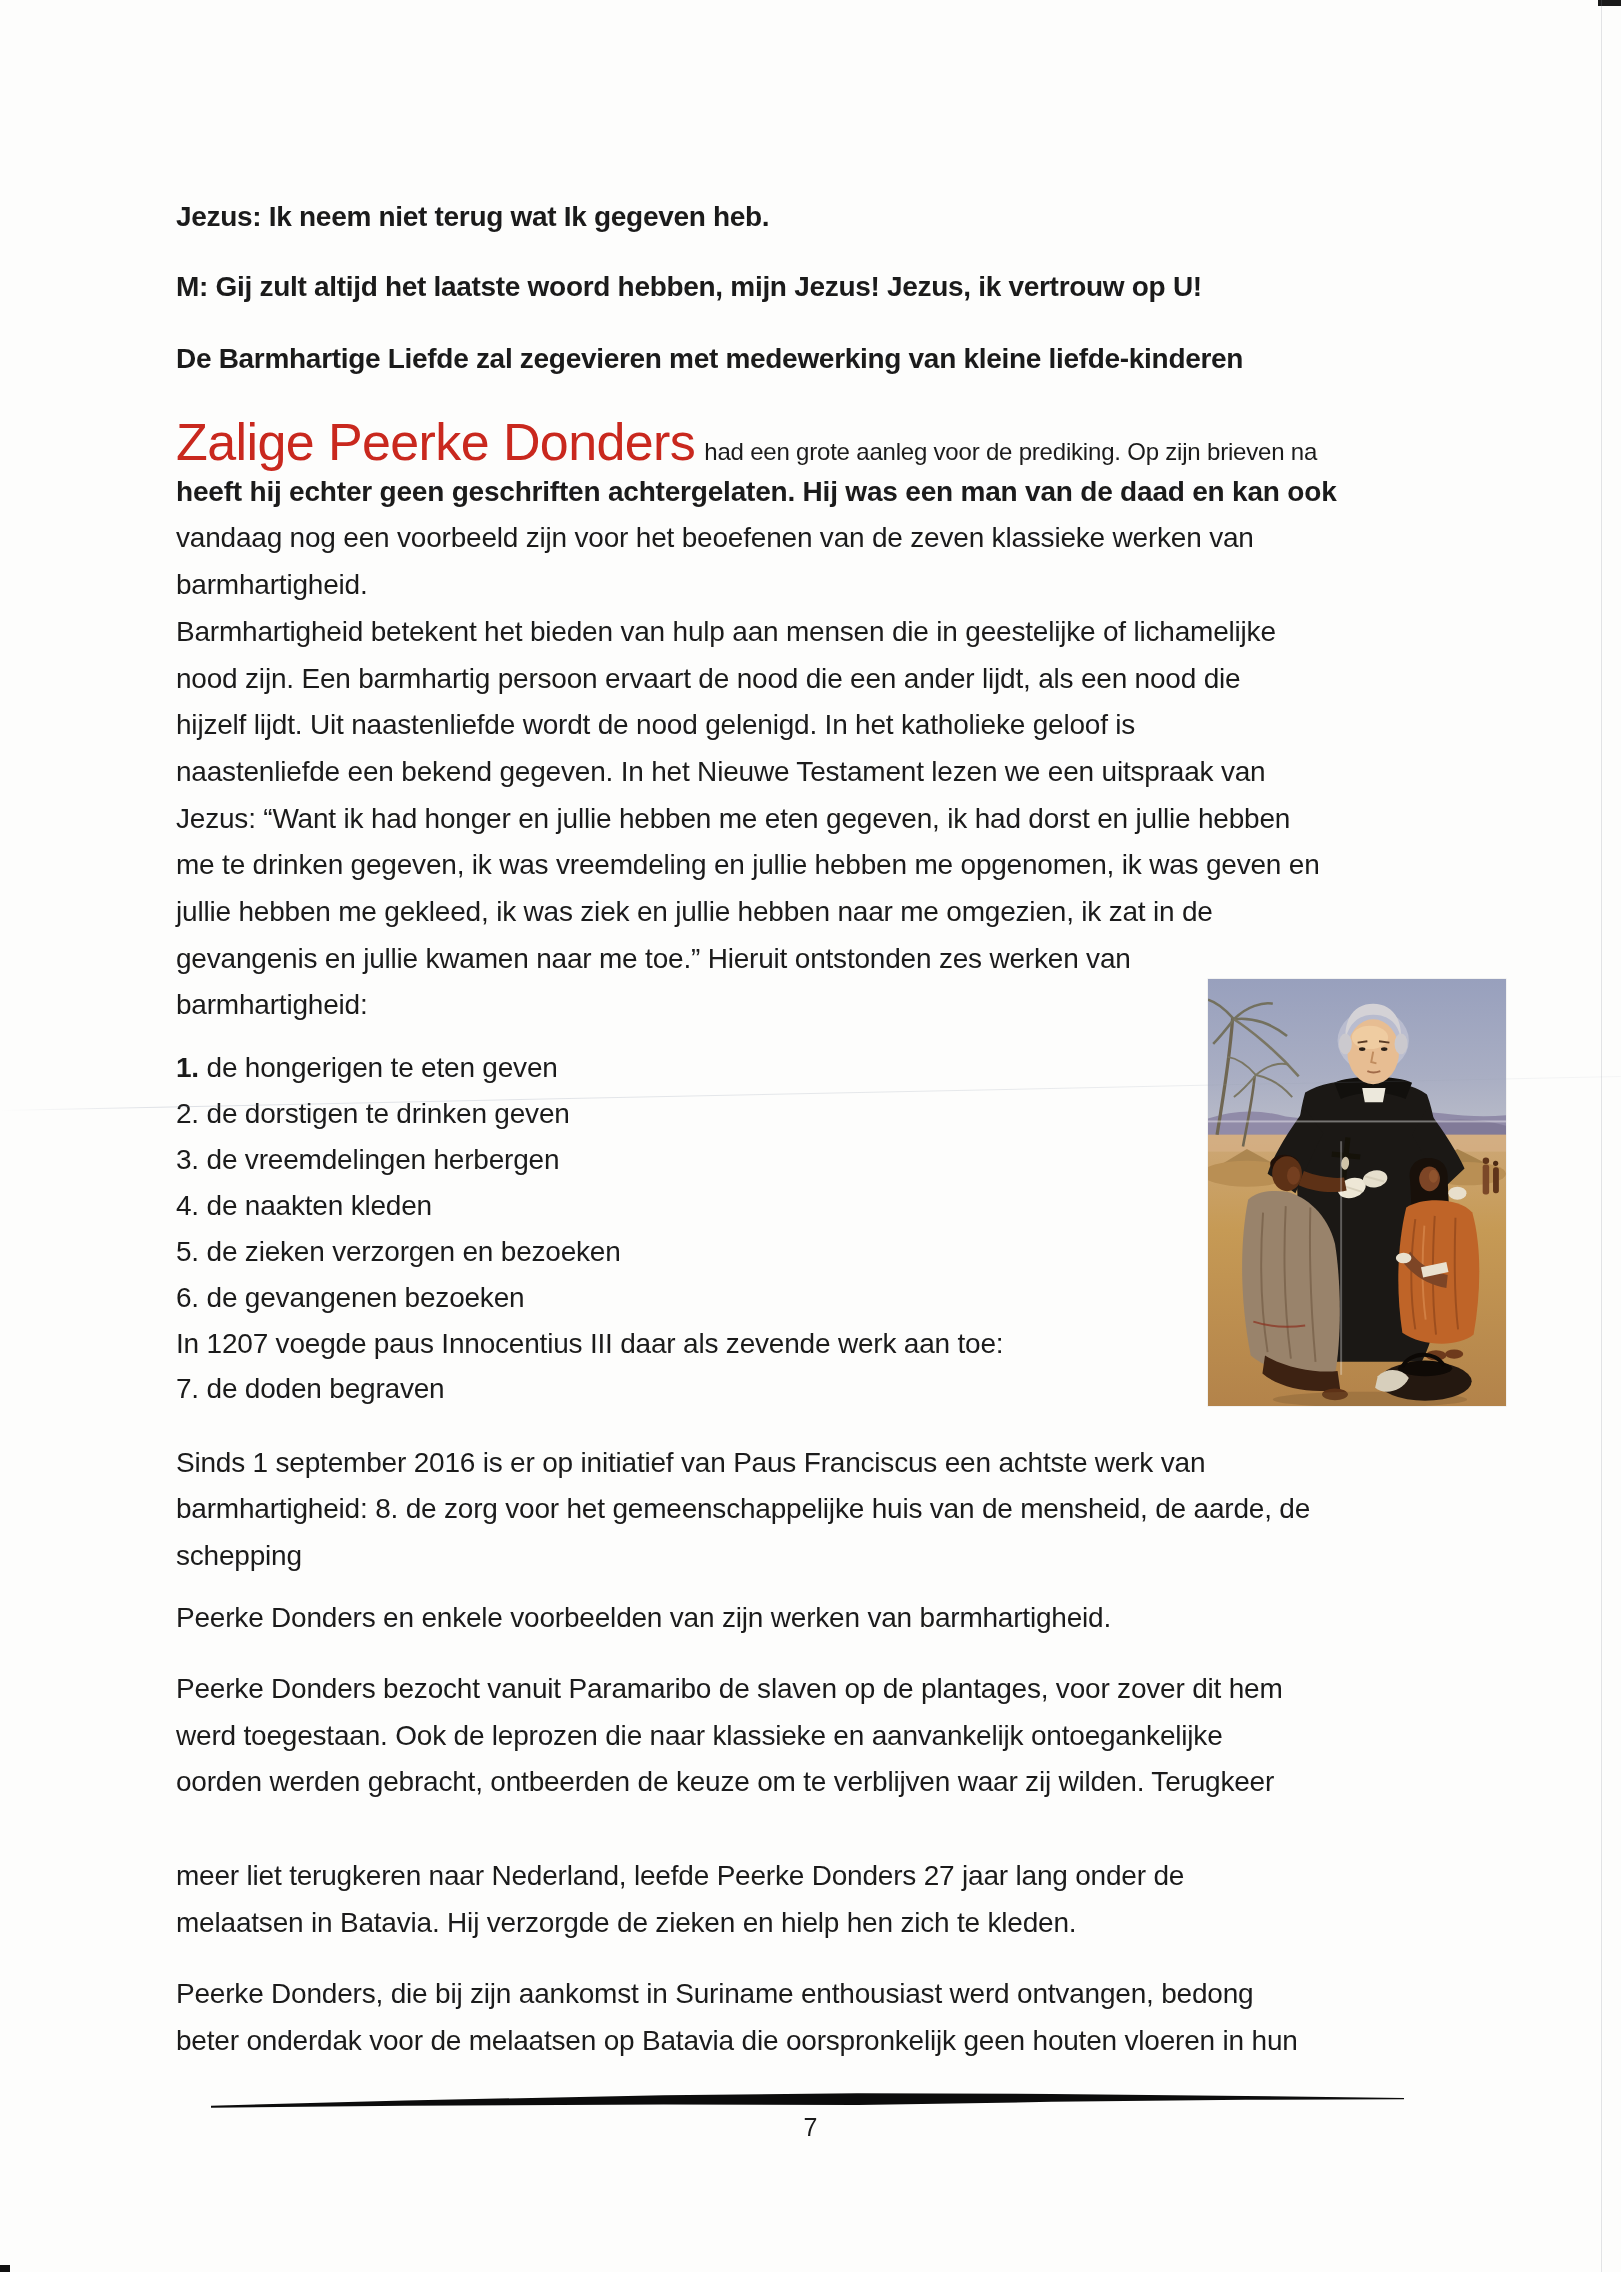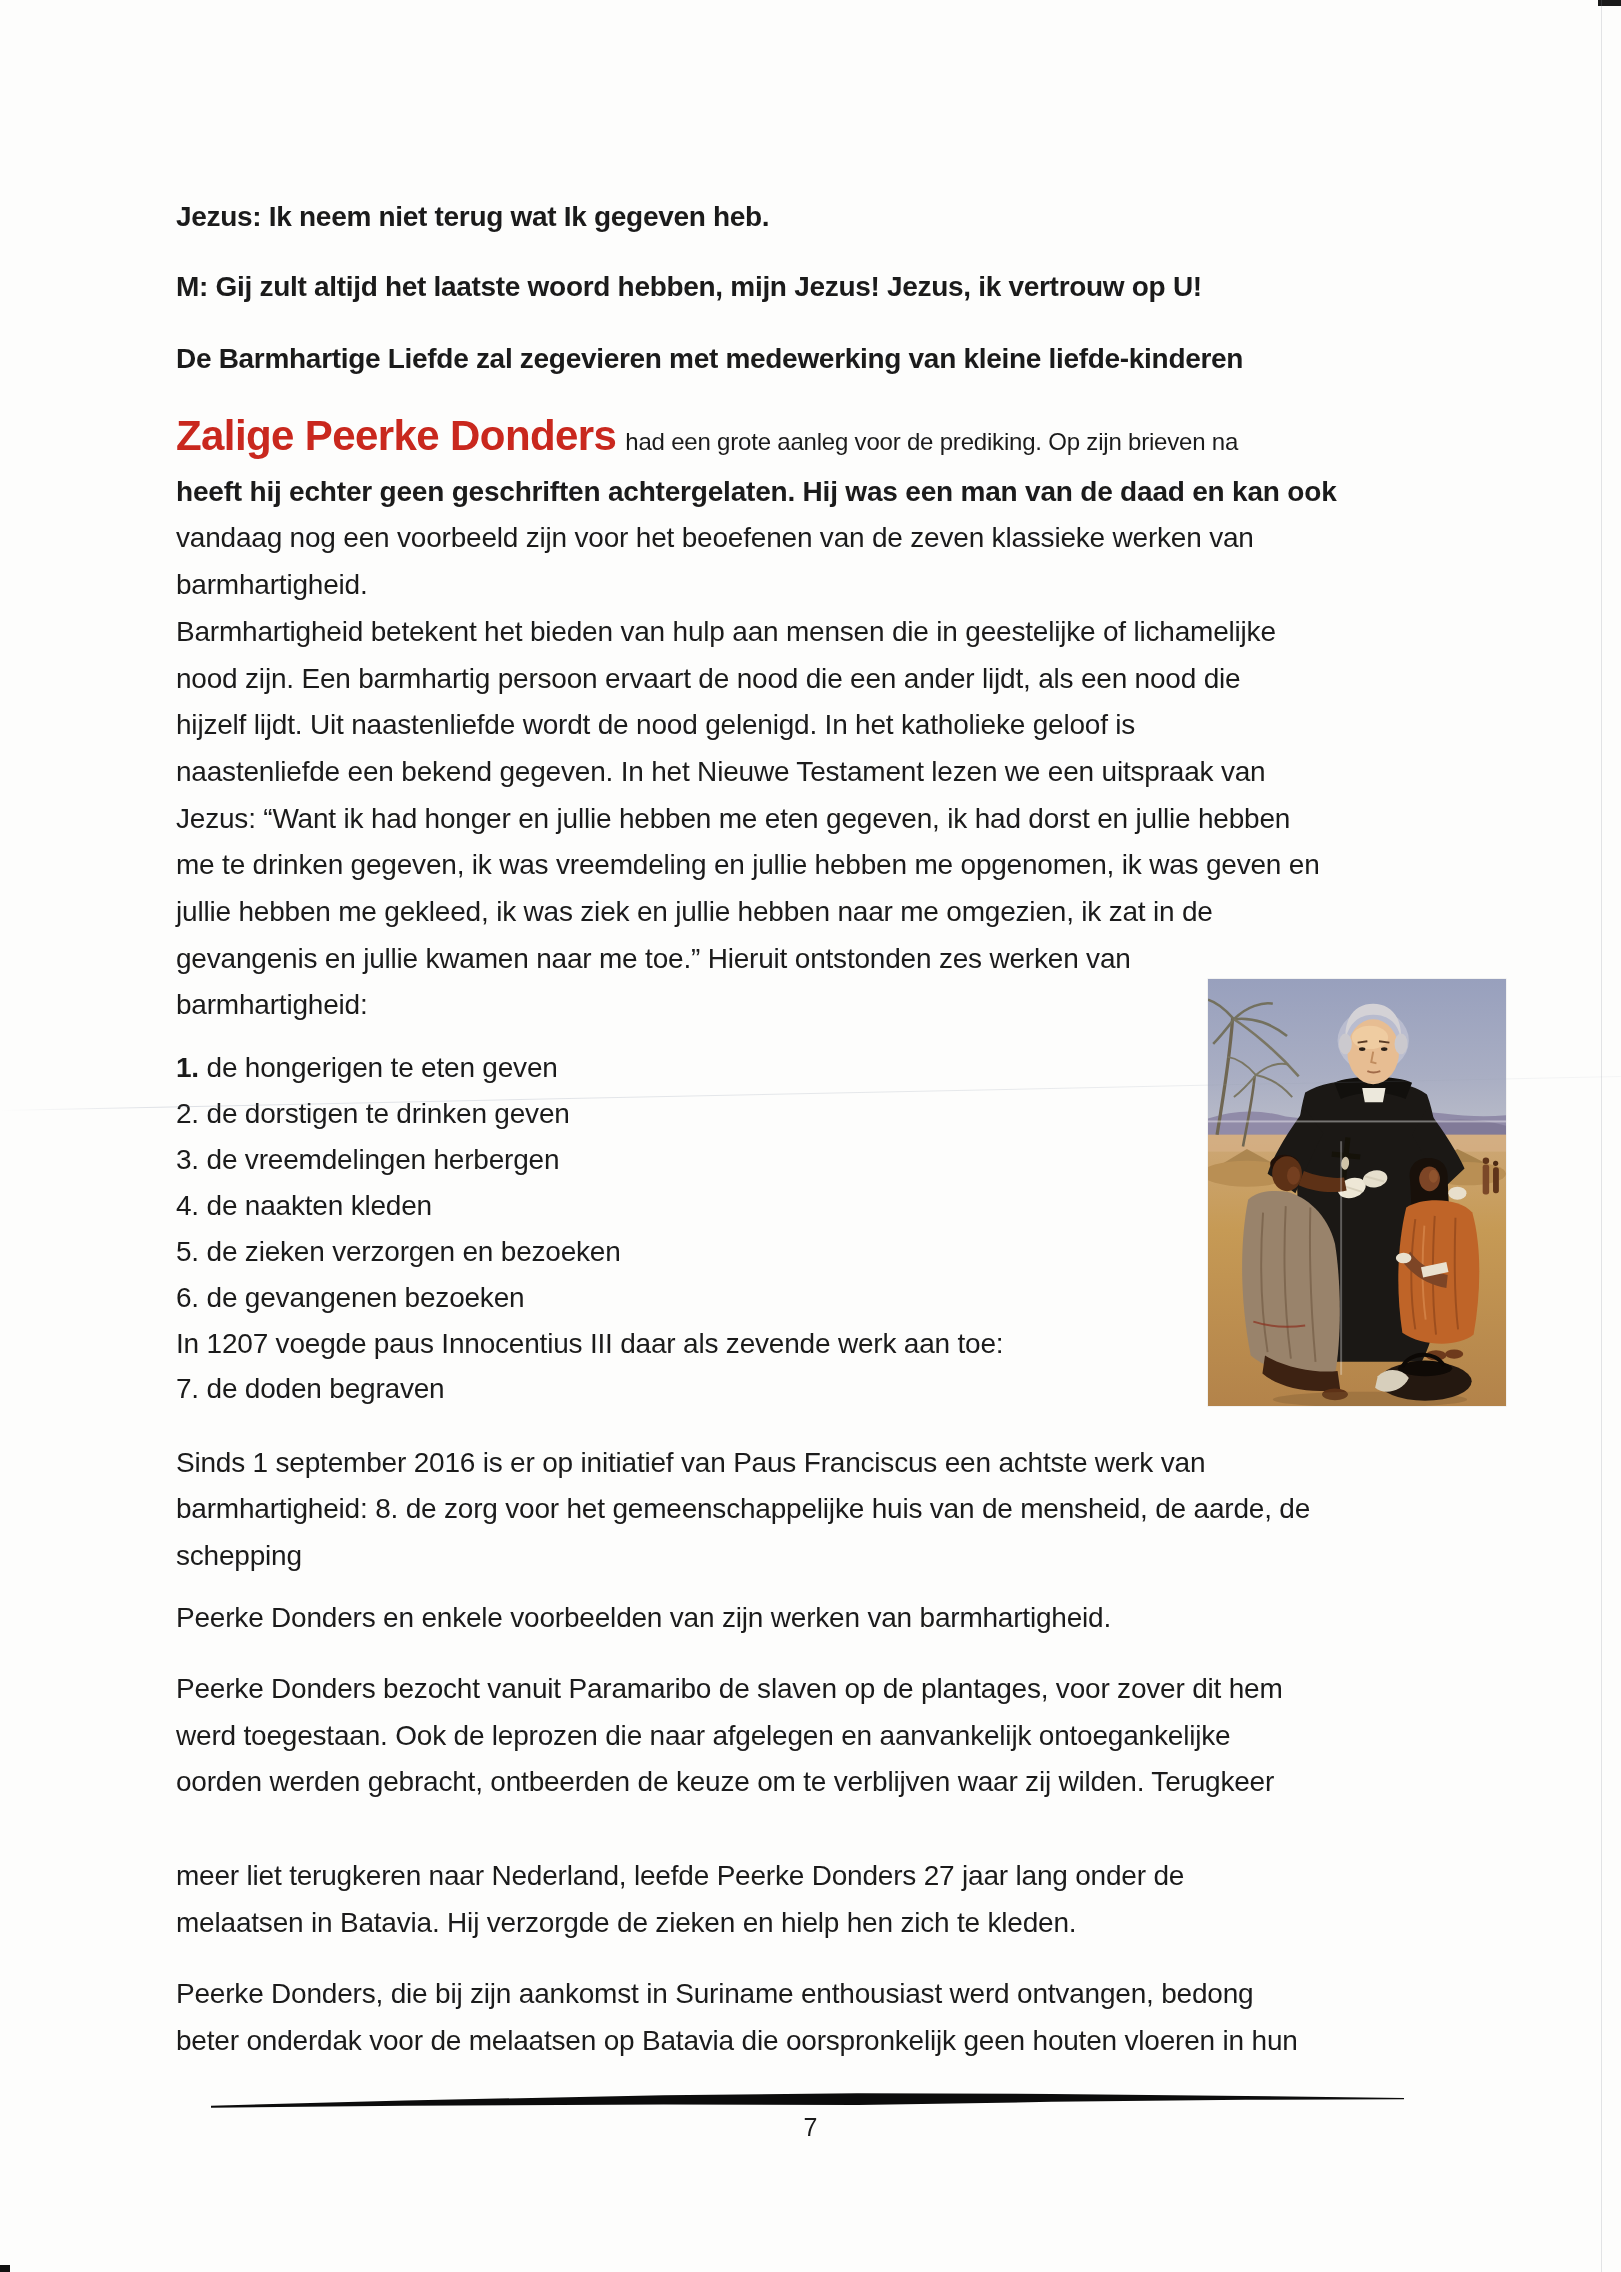--- a/index.html
+++ b/index.html
@@ -8,21 +8,21 @@
     font-family:"Liberation Sans", sans-serif;color:#1b1b1b;overflow:hidden;
   }
   .layer{position:absolute;inset:0;}
   .line{
     position:absolute;left:176px;white-space:nowrap;
     font-size:28px;line-height:34px;letter-spacing:-0.2px;
   }
   .line b{font-weight:700;}
   .bold-lines .line{font-weight:700;letter-spacing:-0.3px;}
   .heading-line{position:absolute;top:412px;left:176px;white-space:nowrap;}
-  .heading-red{font-size:42px;font-weight:700;color:var(--accent,#c9281e);letter-spacing:-0.6px;}
+  .heading-red{font-size:52px;font-weight:400;color:var(--accent,#c9281e);letter-spacing:-0.6px;}
   .heading-rest{font-size:24px;letter-spacing:-0.2px;margin-left:9px;}
   .painting{
     position:absolute;left:1208px;top:979px;width:298px;height:427px;
     box-shadow:0 0 0 0.6px rgba(200,200,200,.35);
   }
   .painting svg{display:block;width:100%;height:100%;}
   .footer-rule{position:absolute;left:211px;top:2090px;width:1193px;height:21px;}
   .page-number{
     position:absolute;left:0;right:0;top:2113px;text-align:center;
     font-size:25px;letter-spacing:0;
@@ -80,21 +80,21 @@
     <div class="line" style="top: 1492px;">barmhartigheid: 8. de zorg voor het gemeenschappelijke huis van de mensheid, de aarde, de</div>
     <div class="line" style="top: 1539px;">schepping</div>
   </div>
 
 <div class="layer">
     <div class="line" style="top: 1601px;">Peerke Donders en enkele voorbeelden van zijn werken van barmhartigheid.</div>
   </div>
 
 <div class="layer">
     <div class="line" style="top: 1672px;">Peerke Donders bezocht vanuit Paramaribo de slaven op de plantages, voor zover dit hem</div>
-    <div class="line" style="top: 1719px;">werd toegestaan. Ook de leprozen die naar afgelegen en aanvankelijk ontoegankelijke</div>
+    <div class="line" style="top: 1719px;">werd toegestaan. Ook de leprozen die naar klassieke en aanvankelijk ontoegankelijke</div>
     <div class="line" style="top: 1765px;">oorden werden gebracht, ontbeerden de keuze om te verblijven waar zij wilden. Terugkeer</div>
     <div class="line" style="top: 1859px;">meer liet terugkeren naar Nederland, leefde Peerke Donders 27 jaar lang onder de</div>
     <div class="line" style="top: 1906px;">melaatsen in Batavia. Hij verzorgde de zieken en hielp hen zich te kleden.</div>
   </div>
 
 <div class="layer">
     <div class="line" style="top: 1977px;">Peerke Donders, die bij zijn aankomst in Suriname enthousiast werd ontvangen, bedong</div>
     <div class="line" style="top: 2024px;">beter onderdak voor de melaatsen op Batavia die oorspronkelijk geen houten vloeren in hun</div>
   </div>
 

